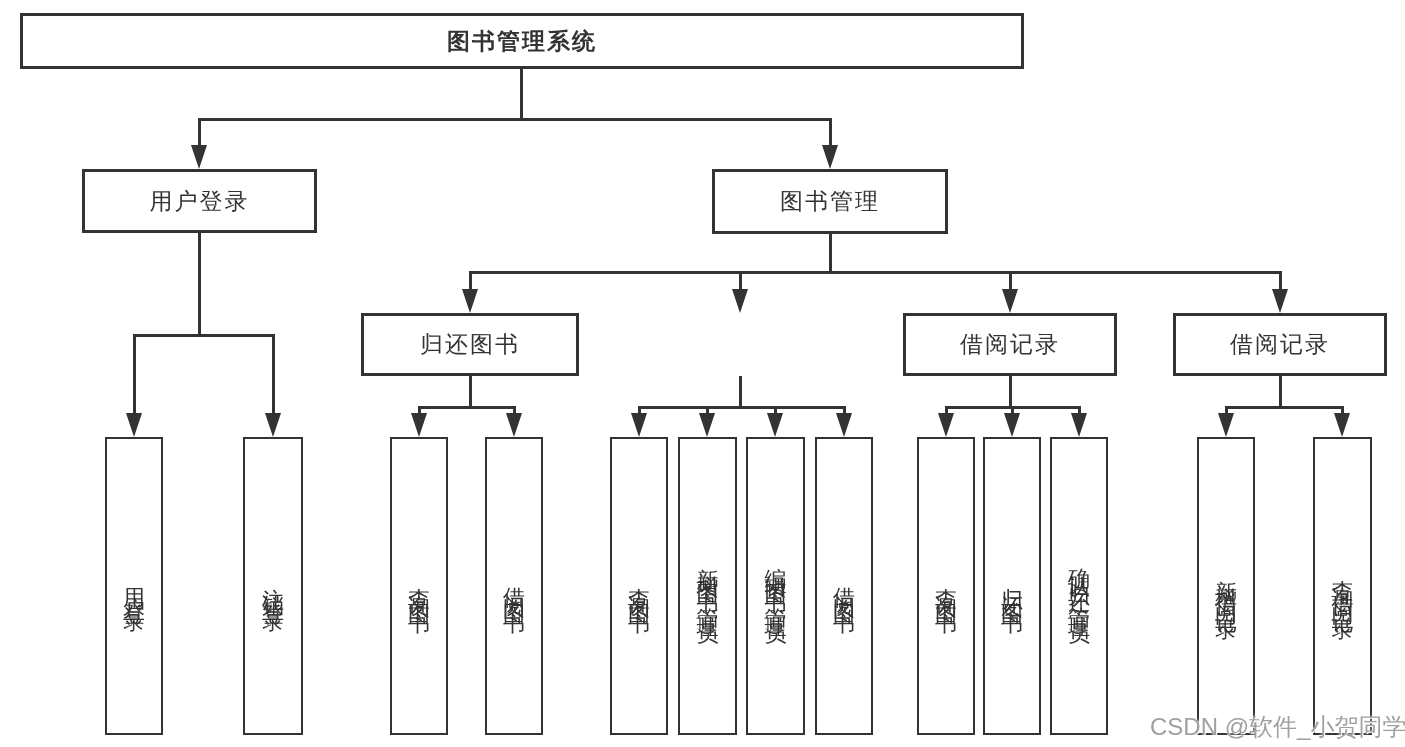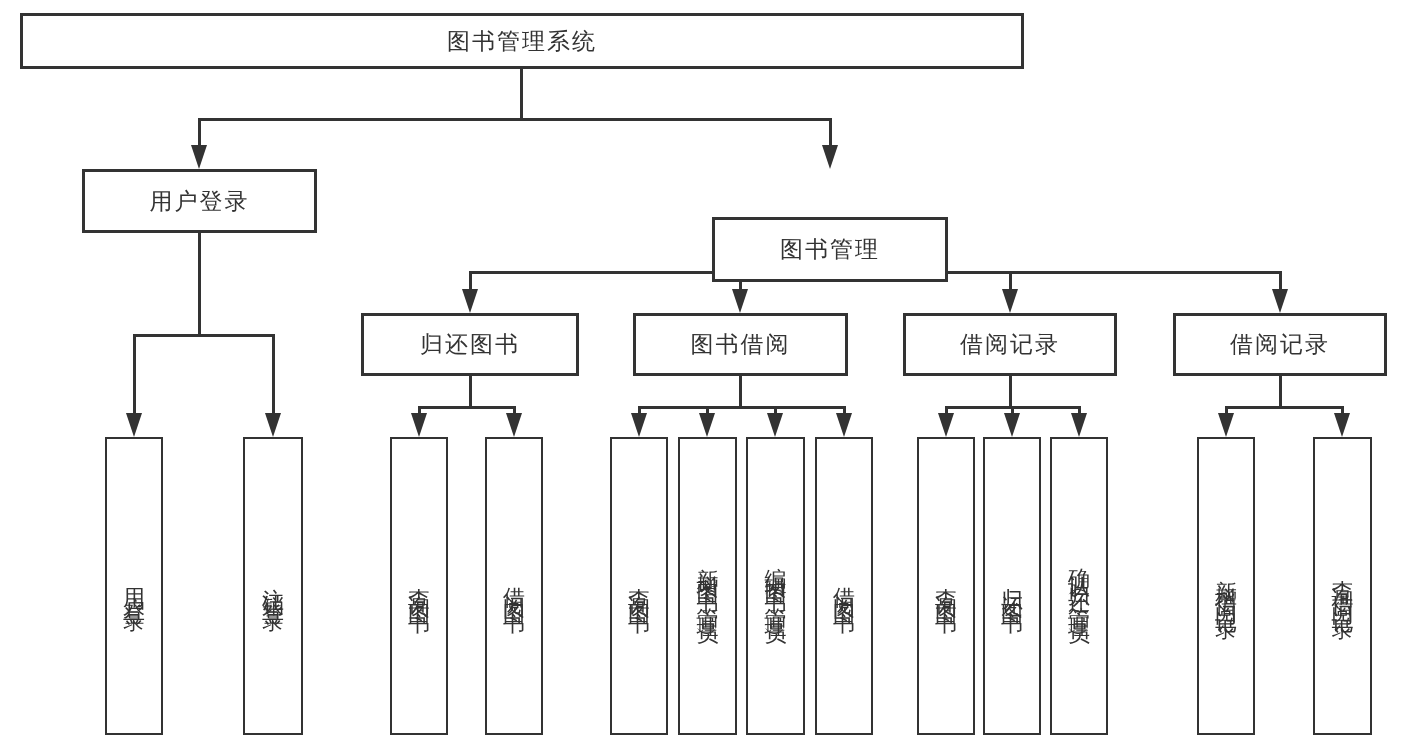--- a/index.html
+++ b/index.html
@@ -121,36 +121,33 @@
   <div class="vline" style="left:1078px;top:406px;height:10px;"></div>
   <div class="arrow" style="left:1071px;top:413px;"></div>
 
   <div class="vline" style="left:1279px;top:376px;height:33px;"></div>
   <div class="hline" style="left:1225px;top:406px;width:119px;"></div>
   <div class="vline" style="left:1225px;top:406px;height:10px;"></div>
   <div class="arrow" style="left:1218px;top:413px;"></div>
   <div class="vline" style="left:1341px;top:406px;height:10px;"></div>
   <div class="arrow" style="left:1334px;top:413px;"></div>
 
-  <div class="box" style="left:20px;top:13px;width:1004px;height:56px;">
+  <div class="box" style="left:20px;top:13px;width:1004px;height:56px;font-weight:bold;">
     <span>图书管理系统</span>
   </div>
 
   <div class="box" style="left:82px;top:169px;width:235px;height:64px;">
     <span>用户登录</span>
   </div>
-  <div class="box" style="left:712px;top:169px;width:236px;height:65px;margin-top:48px;">
+  <div class="box" style="left:712px;top:169px;width:236px;height:65px;">
     <span>图书管理</span>
   </div>
 
   <div class="box" style="left:361px;top:313px;width:218px;height:63px;">
     <span>归还图书</span>
-  </div>
-  <div class="box" style="left:633px;top:313px;width:215px;height:63px;">
-    <span>图书借阅</span>
   </div>
   <div class="box" style="left:903px;top:313px;width:214px;height:63px;">
     <span>借阅记录</span>
   </div>
   <div class="box" style="left:1173px;top:313px;width:214px;height:63px;">
     <span>借阅记录</span>
   </div>
 
   <div class="leaf" style="left:105px;width:58px;">
     <span>用户登录</span>
@@ -185,14 +182,15 @@
   <div class="leaf" style="left:1050px;width:58px;">
     <span>确认归还（管理员）</span>
   </div>
   <div class="leaf" style="left:1197px;width:58px;">
     <span>新增借阅记录</span>
   </div>
   <div class="leaf" style="left:1313px;width:59px;">
     <span>查询借阅记录</span>
   </div>
 
+  <div class="watermark">CSDN @软件_小贺同学</div>
 
 </div>
 
 </body></html>

